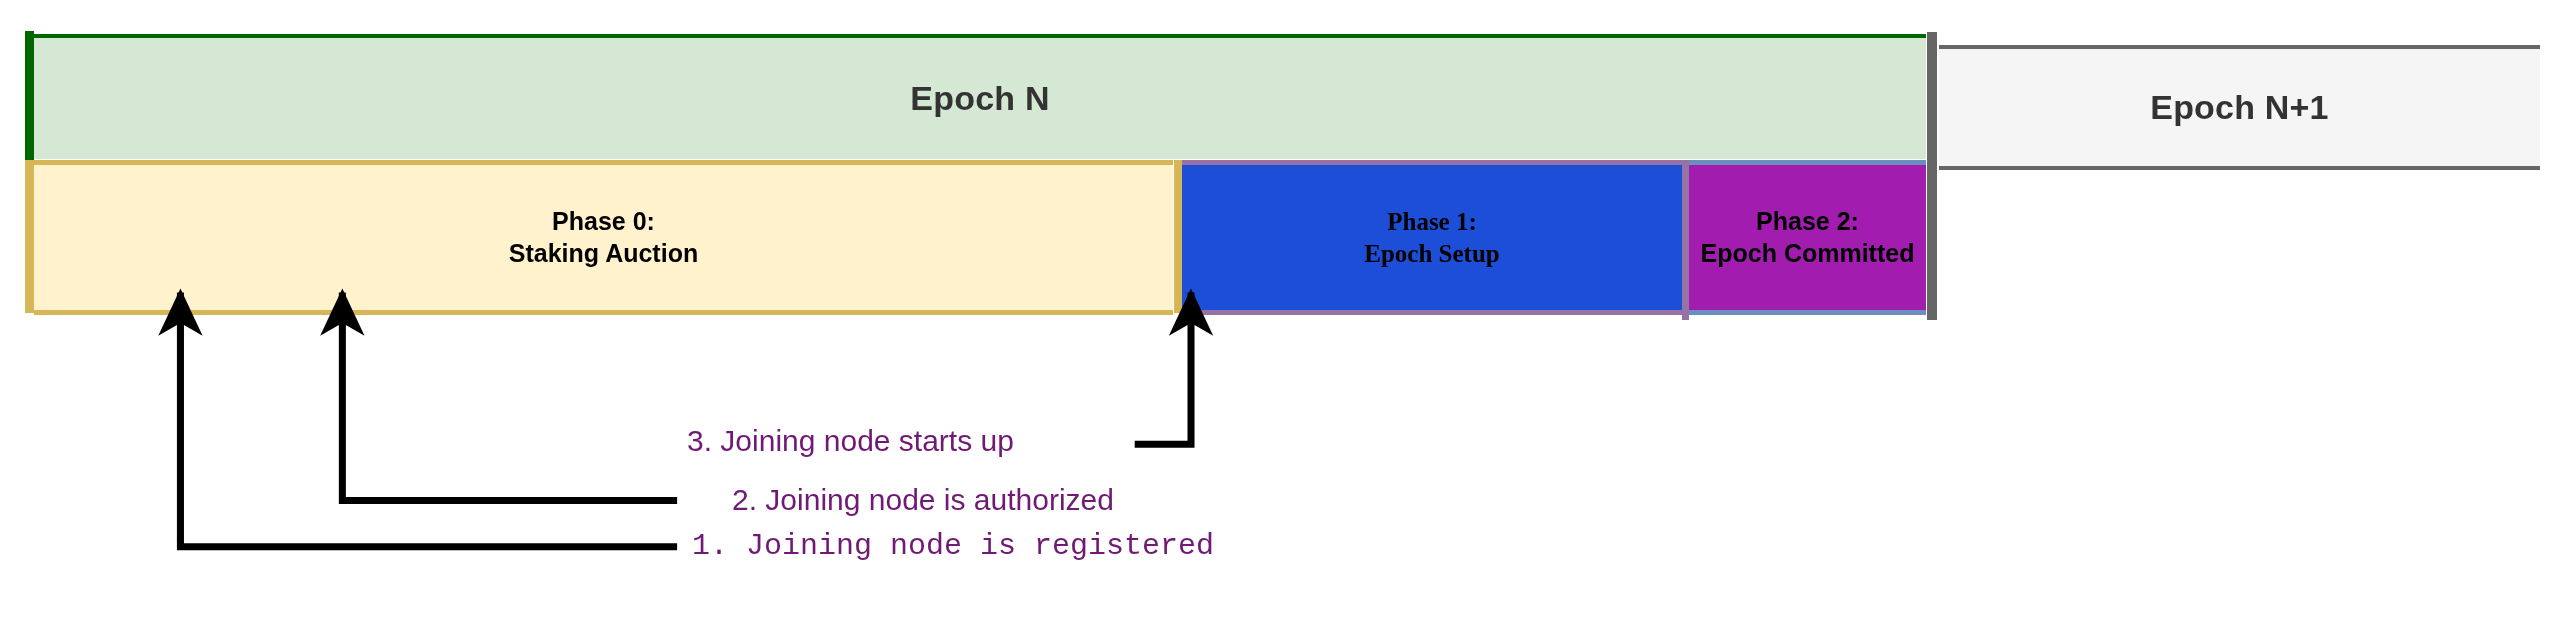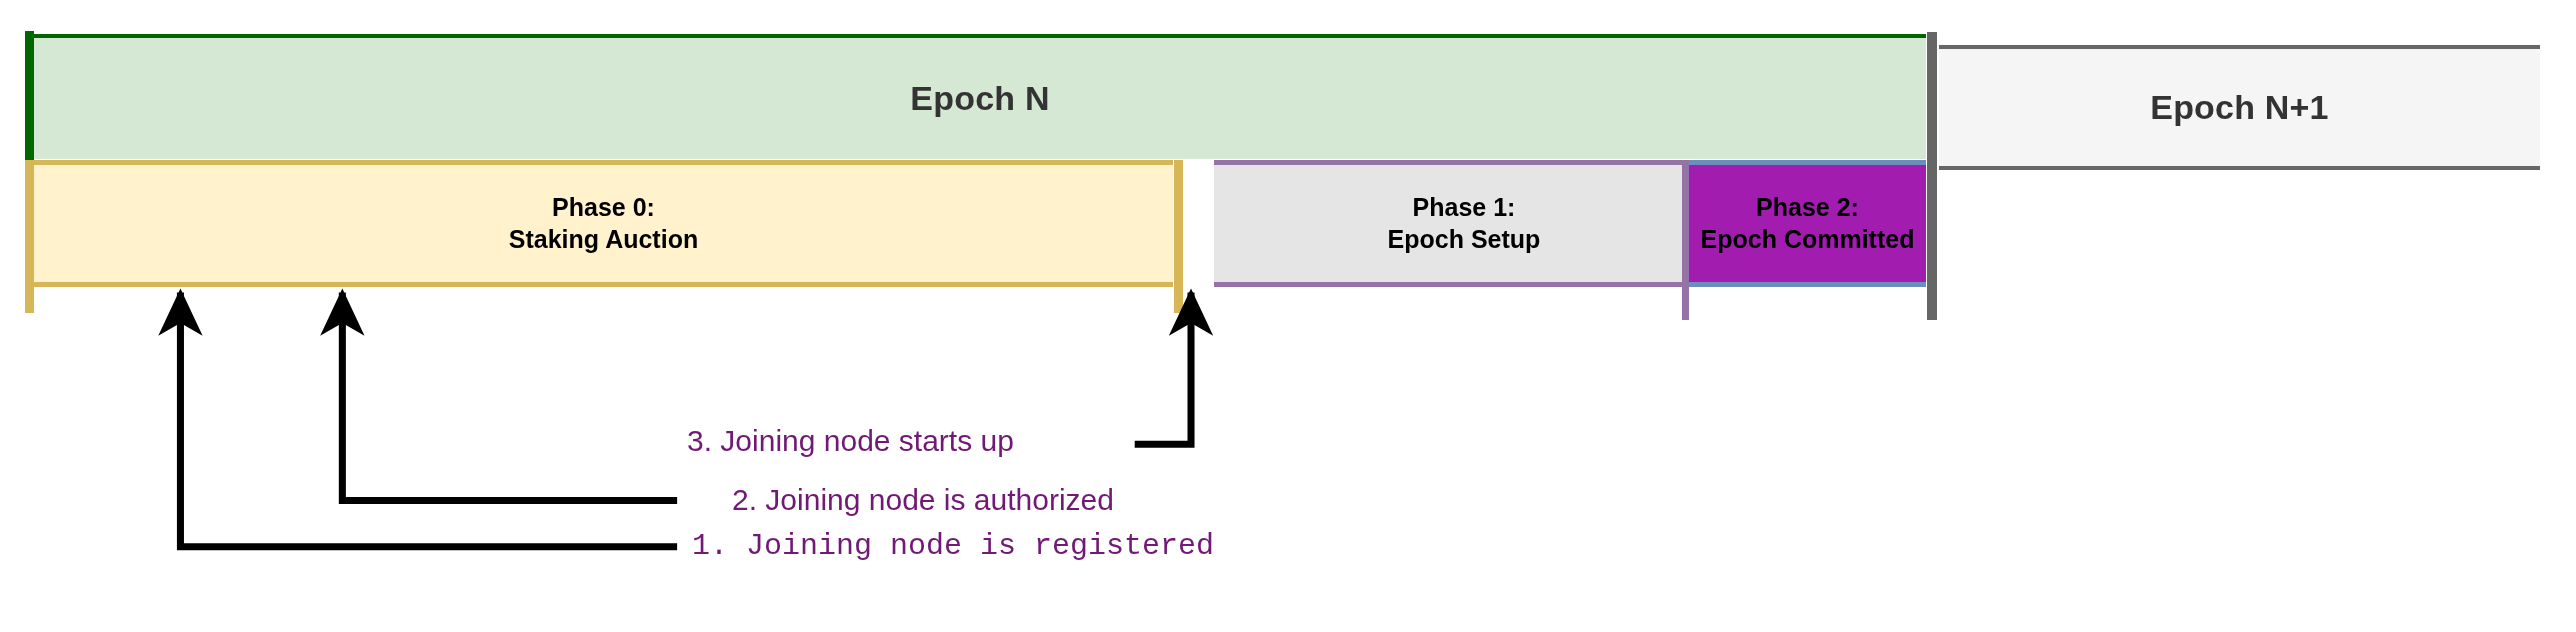--- a/index.html
+++ b/index.html
@@ -69,21 +69,21 @@
     top: 32px;
     width: 10.2px;
     height: 132px;
     background: #666666;
   }
 
   
   .phase {
     position: absolute;
     top: 160px;
-    height: 127px;       
+    height: 155px;       
     box-sizing: border-box;
     display: flex;
     flex-direction: column;
     align-items: center;
     justify-content: center;
     text-align: left;
   }
   .phase .pl {
     font-size: 25px;
     font-weight: bold;
@@ -110,25 +110,26 @@
   .phase-0-right-rule {
     position: absolute;
     left: 1174px;
     top: 160px;
     width: 8.6px;
     height: 153px;
     background: #d6b656;
   }
 
   .phase-1 {
-    left: 1214px;
+    left: 1182px;
     width: 500px;      
-    background: #e5e5e5;
+    background: #1d4ed8;
     border-top: 5.5px solid #9673a6;
     border-bottom: 5.5px solid #9673a6;
+    font-family: Liberation Serif, serif;
   }
   .phase-1-right-rule {
     position: absolute;
     left: 1682px;
     top: 160px;
     width: 7px;
     height: 160px;
     background: #9673a6;
   }
 

